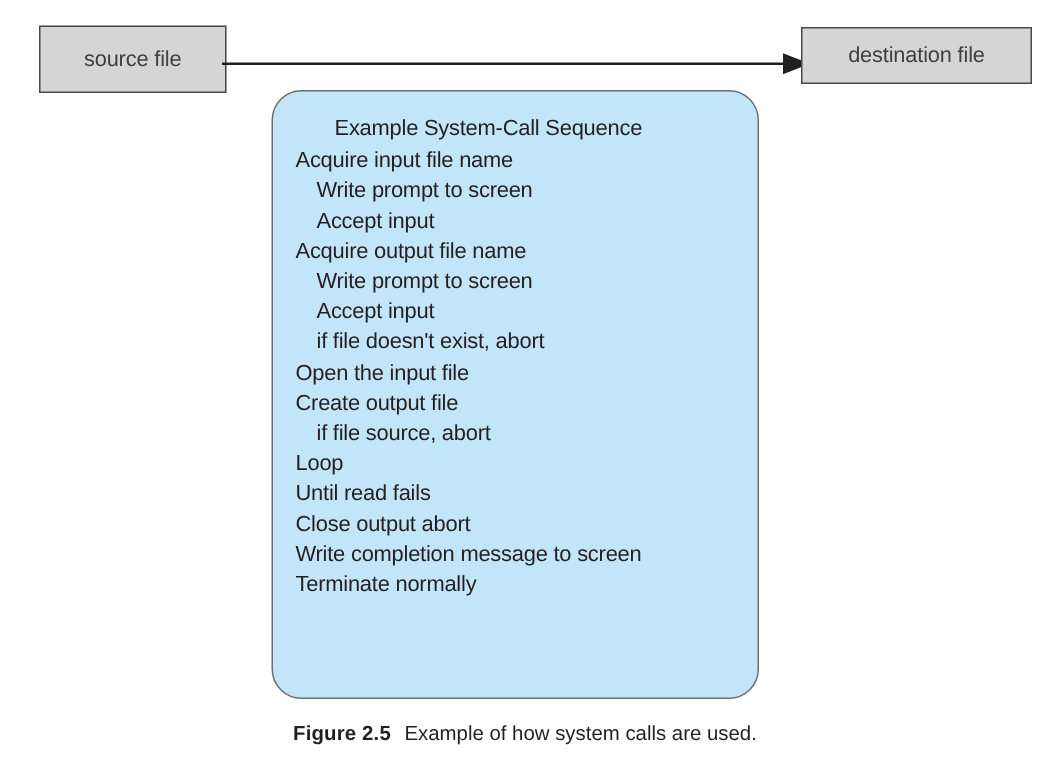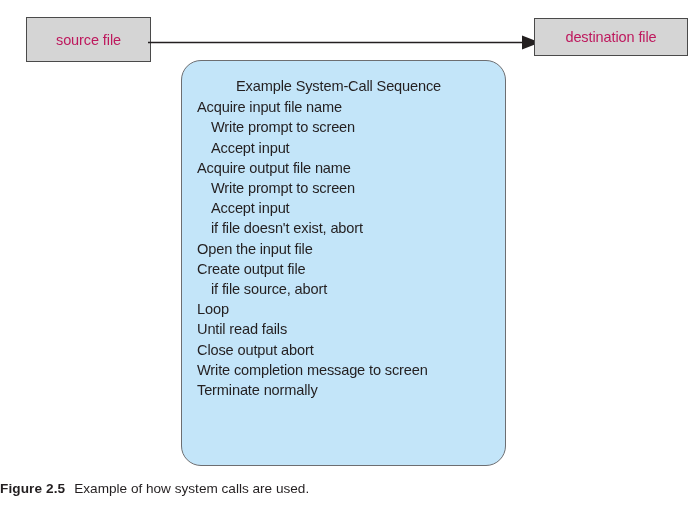--- a/index.html
+++ b/index.html
@@ -30,21 +30,21 @@
     border: 1.6px solid #4a4a4a;
     box-sizing: border-box;
     display: flex;
     align-items: center;
     justify-content: center;
   }
   .endpoint-label {
     font-family: "Liberation Sans", sans-serif;
     font-size: 14.5px;
     letter-spacing: -0.1px;
-    color: #be185d;
+    color: #404040;
     white-space: nowrap;
   }
 
   #source-file-box {
     left: 26px;
     top: 17px;
     width: 125px;
     height: 45px;
   }
   #destination-file-box {
@@ -90,34 +90,34 @@
     font-family: "Liberation Sans", sans-serif;
     font-size: 14.6px;
     line-height: 20.2px;
     color: #231f20;
     white-space: nowrap;
     padding-left: 15px;
     letter-spacing: -0.15px;
   }
   .seq-line.heading {
     text-align: left;
-    padding-left: 54px;
+    padding-left: 41px;
     padding-bottom: 1px;
   }
   .seq-line.indent {
     padding-left: 29px;
   }
 
   
   #figure-caption {
     position: absolute;
     left: 0;
     top: 481px;
     width: 700px;
-    text-align: left;
+    text-align: center;
     font-family: "Liberation Sans", sans-serif;
     font-size: 13.6px;
     color: #231f20;
     white-space: nowrap;
   }
   #caption-number {
     font-weight: bold;
     letter-spacing: 0.1px;
   }
   #caption-text {

